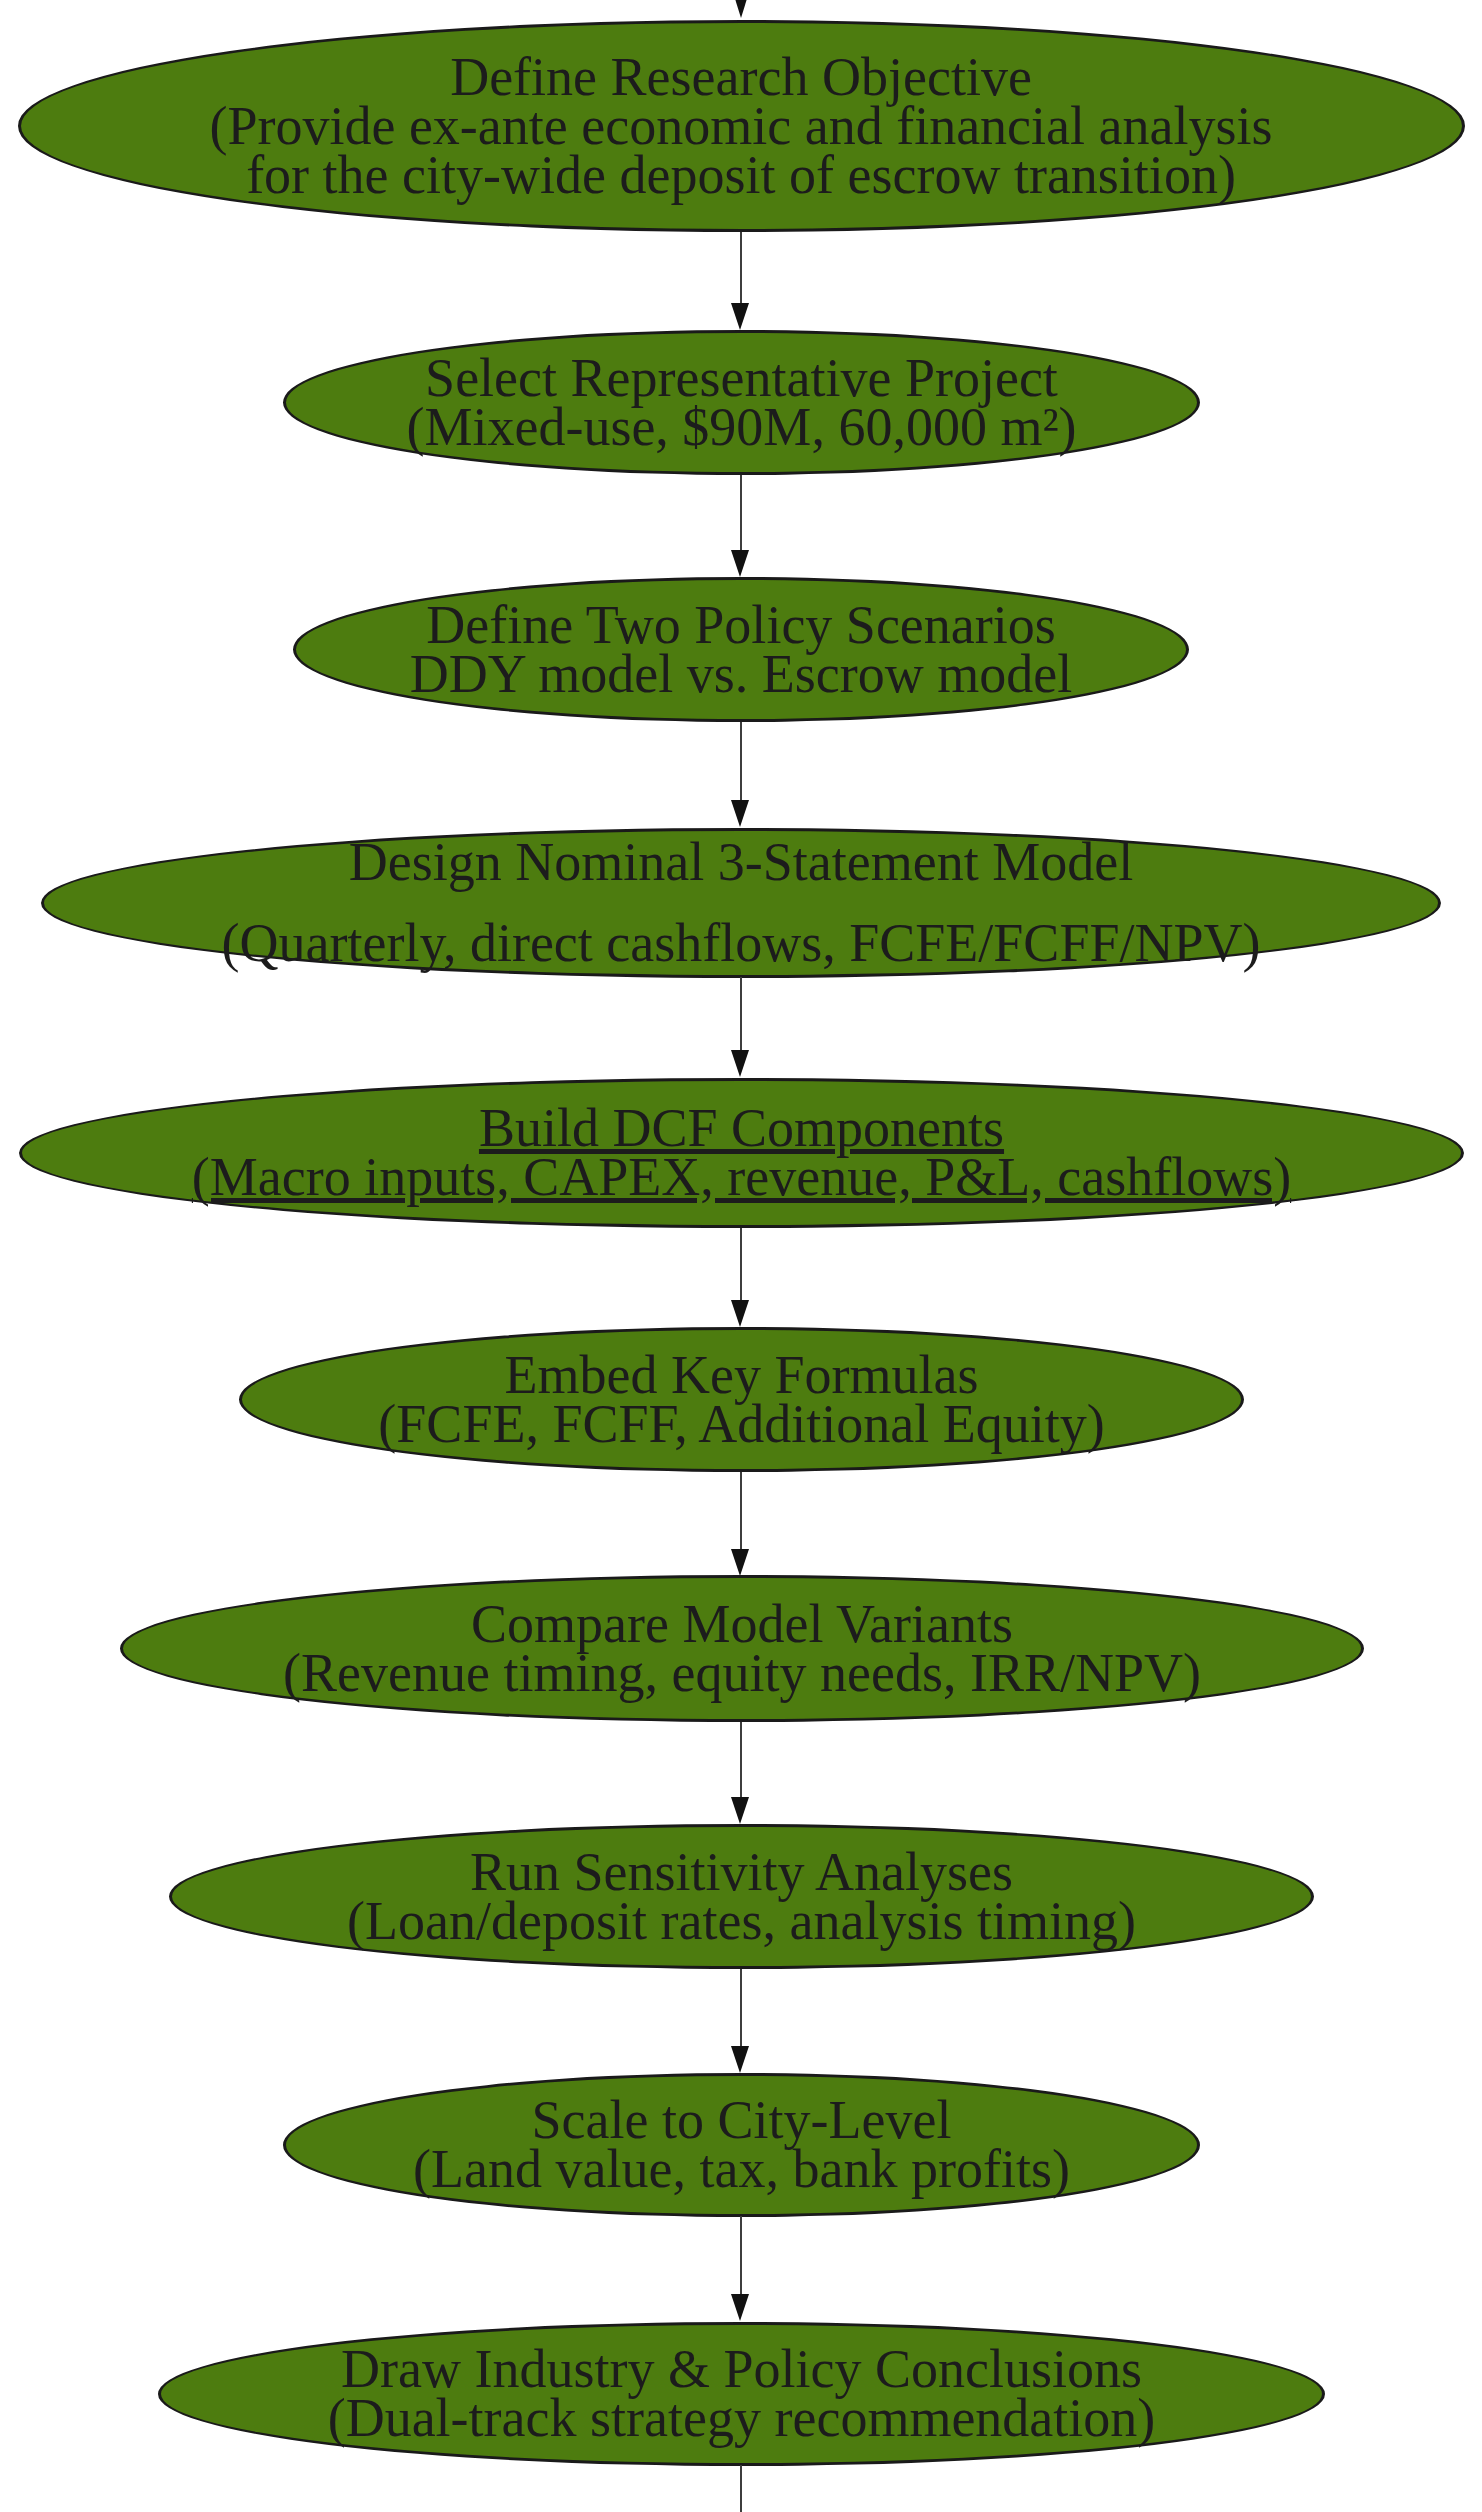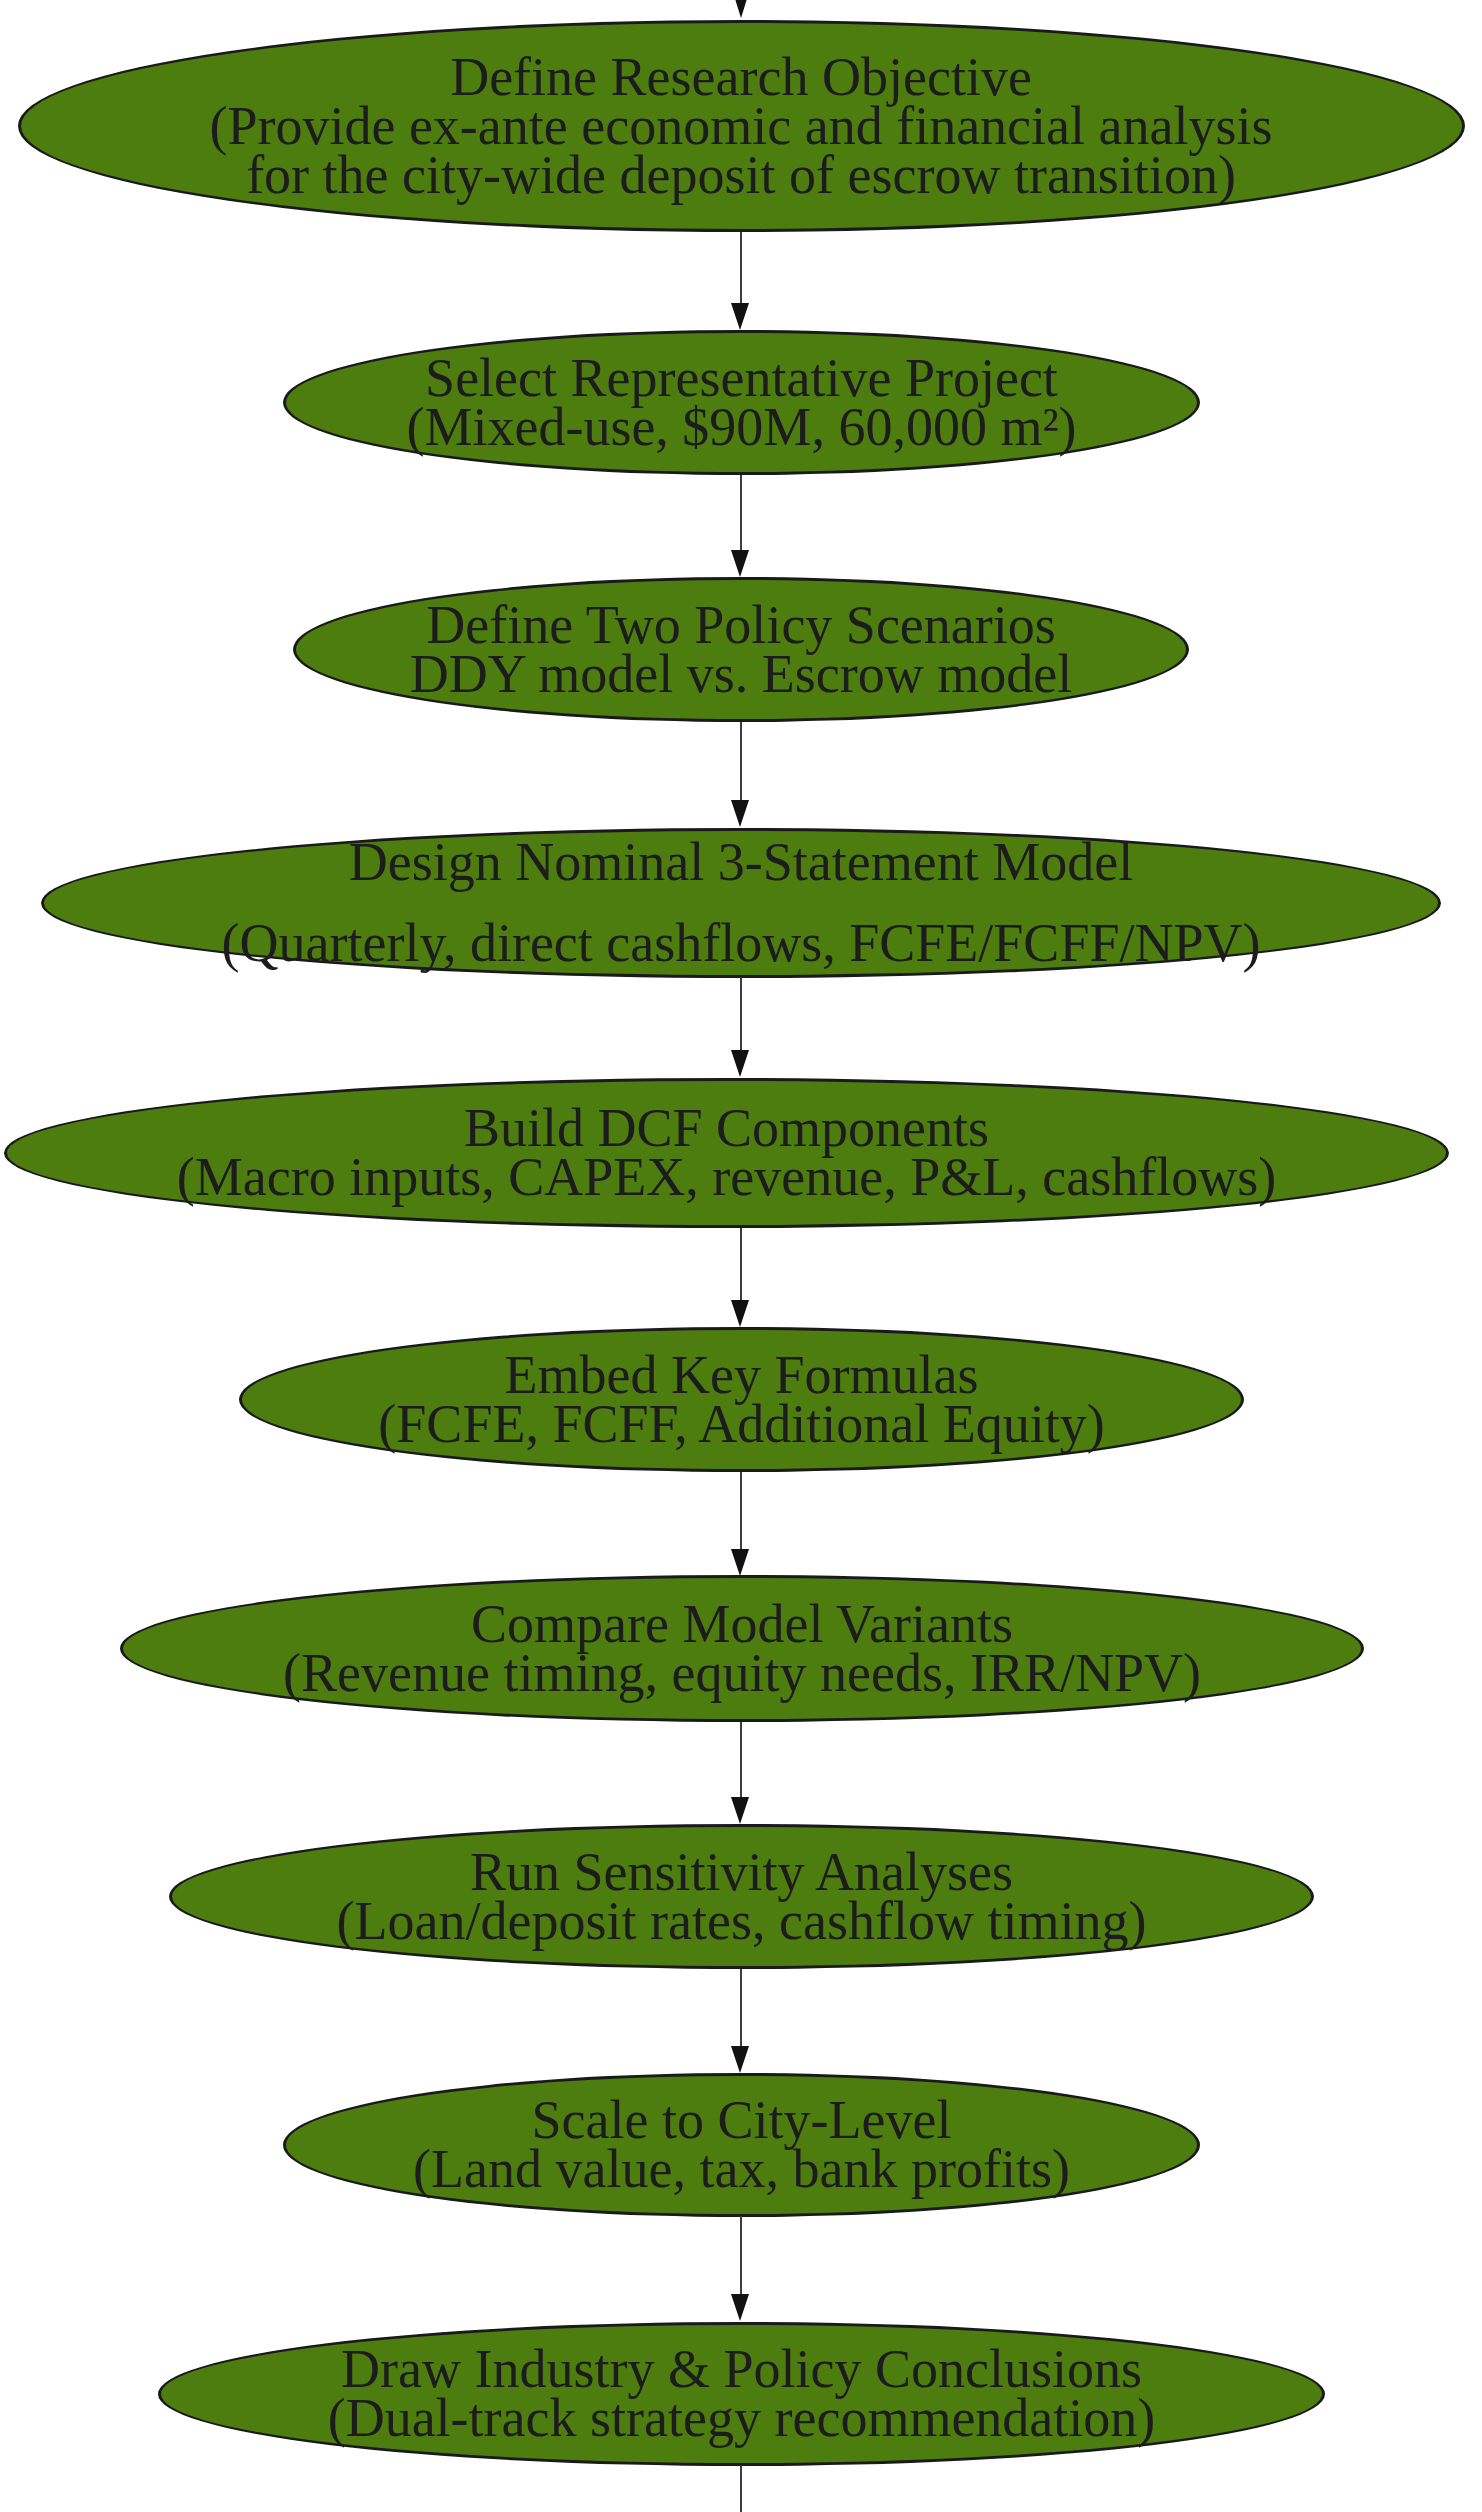--- a/index.html
+++ b/index.html
@@ -104,21 +104,21 @@
   <div class="node" style="left:41px; top:828px; width:1400px; height:150px;gap:32px;">
     <span>Design Nominal 3-Statement Model</span>
     <span>(Quarterly, direct cashflows, FCFE/FCFF/NPV)</span>
   </div>
 
   <div class="edge full" style="top:977px; height:100px;">
     <div class="shaft"></div>
     <div class="head"></div>
   </div>
 
-  <div class="node" style="left:4px; top:1078px; width:1445px; height:150px;">
+  <div class="node" style="left:19px; top:1078px; width:1445px; height:150px;text-decoration:underline;">
     <span>Build DCF Components</span>
     <span>(Macro inputs, CAPEX, revenue, P&amp;L, cashflows)</span>
   </div>
 
   <div class="edge full" style="top:1228px; height:99px;">
     <div class="shaft"></div>
     <div class="head"></div>
   </div>
 
   <div class="node" style="left:239px; top:1327px; width:1005px; height:145px;">
@@ -136,21 +136,21 @@
     <span>(Revenue timing, equity needs, IRR/NPV)</span>
   </div>
 
   <div class="edge full" style="top:1722px; height:102px;">
     <div class="shaft"></div>
     <div class="head"></div>
   </div>
 
   <div class="node" style="left:169px; top:1824px; width:1145px; height:145px;">
     <span>Run Sensitivity Analyses</span>
-    <span>(Loan/deposit rates, cashflow timing)</span>
+    <span>(Loan/deposit rates, analysis timing)</span>
   </div>
 
   <div class="edge full" style="top:1969px; height:104px;">
     <div class="shaft"></div>
     <div class="head"></div>
   </div>
 
   <div class="node" style="left:283px; top:2073px; width:917px; height:144px;">
     <span>Scale to City-Level</span>
     <span>(Land value, tax, bank profits)</span>

